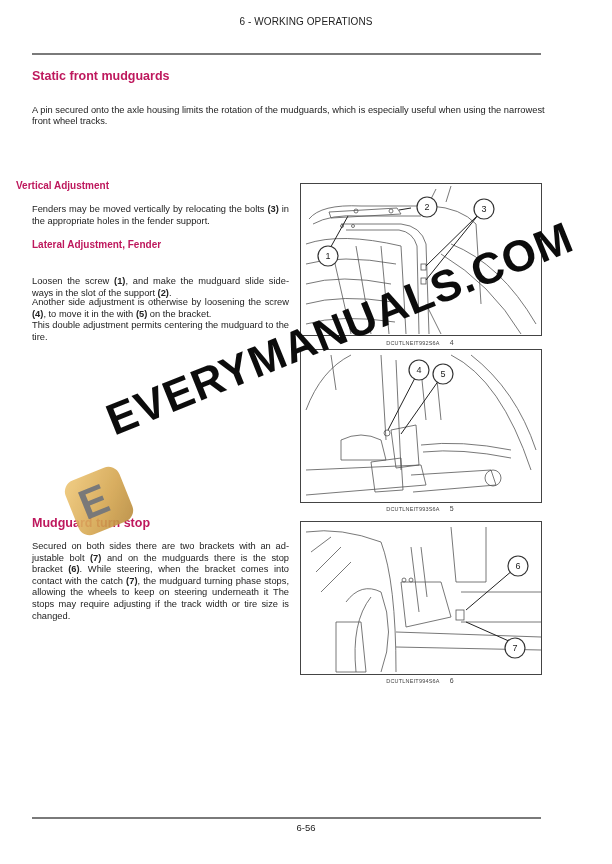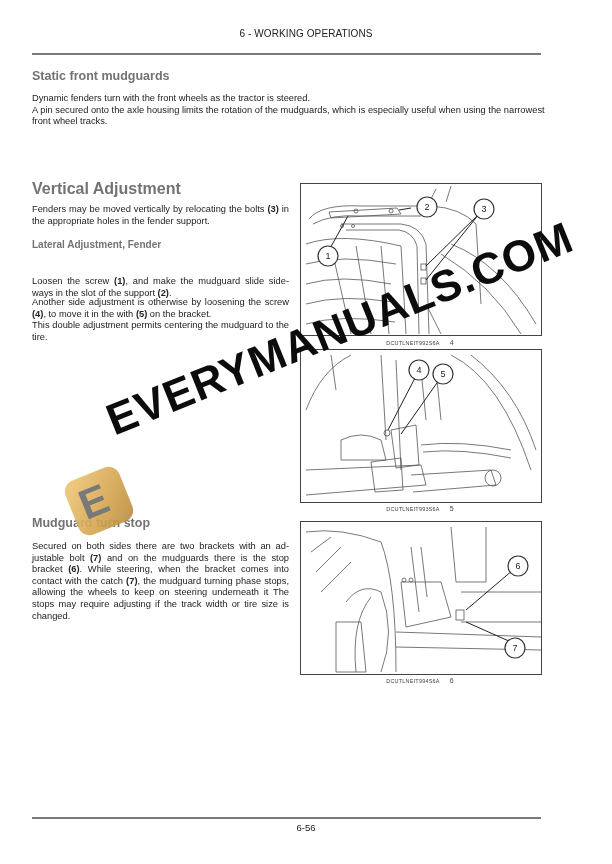--- a/index.html
+++ b/index.html
@@ -1,37 +1,37 @@
 <!DOCTYPE html>
 <html><head>
 <meta charset="utf-8">
 <style>
   html, body { margin: 0; padding: 0; background: #ffffff; }
   body {
     width: 612px; height: 864px; position: relative; overflow: hidden;
     font-family: "Liberation Sans", sans-serif; color: #1a1a1a;
   }
   .page-header {
-    position: absolute; left: 0; top: 28px; width: 612px;
+    position: absolute; left: 0; top: 16px; width: 612px;
     text-align: center; font-size: 10px; letter-spacing: 0.1px; color: #222;
   }
   .rule {
     position: absolute; left: 32px; width: 509px; height: 2px; background: #7a7a7a;
   }
   .rule.top { top: 53px; }
   .rule.bottom { top: 817px; }
   .page-number {
     position: absolute; left: 0; top: 822px; width: 612px; text-align: center;
     font-size: 9.5px; color: #222;
   }
   h2 {
-    position: absolute; margin: 0; font-weight: bold; color: #737373;
+    position: absolute; margin: 0; font-weight: bold; color: #be185d;
   }
   .h-static { left: 32px; top: 69px; font-size: 12.5px; }
-  .h-vertical { left: 32px; top: 180px; font-size: 16px; }
+  .h-vertical { left: 16px; top: 180px; font-size: 10px; }
   .h-lateral { left: 32px; top: 239px; font-size: 10px; }
   .h-turnstop { left: 32px; top: 516px; font-size: 12.5px; }
   p {
     position: absolute; margin: 0; font-size: 9.3px; line-height: 11.6px; color: #222;
   }
   .full { left: 32px; width: 530px; }
   .col { left: 32px; width: 257px; text-align: justify; }
   b { font-weight: bold; }
   .figure {
     position: absolute; left: 300px; width: 240px; border: 1px solid #444;
@@ -67,21 +67,21 @@
   .callout-text { font-family: "Liberation Sans", sans-serif; font-size: 9px; fill: #222; }
 </style>
 </head>
 <body>
 
 <div class="page-header">6 - WORKING OPERATIONS</div>
 <div class="rule top"></div>
 
 <h2 class="h-static">Static front mudguards</h2>
 <p class="full" style="top:93px;">
-  <span>Dynamic fenders turn with the front wheels as the tractor is steered.</span><br>
+  <br>
   <span>A pin secured onto the axle housing limits the rotation of the mudguards, which is especially useful when using the narrowest front wheel tracks.</span>
 </p>
 <p class="full" style="top:139px;">
   <br>
 </p>
 
 <h2 class="h-vertical">Vertical Adjustment</h2>
 <p class="col" style="top:204px;"><span>Fenders may be moved vertically by relocating the bolts </span><b>(3)</b><span> in the appropriate holes in the fender support.</span></p>
 
 <h2 class="h-lateral">Lateral Adjustment, Fender</h2>

